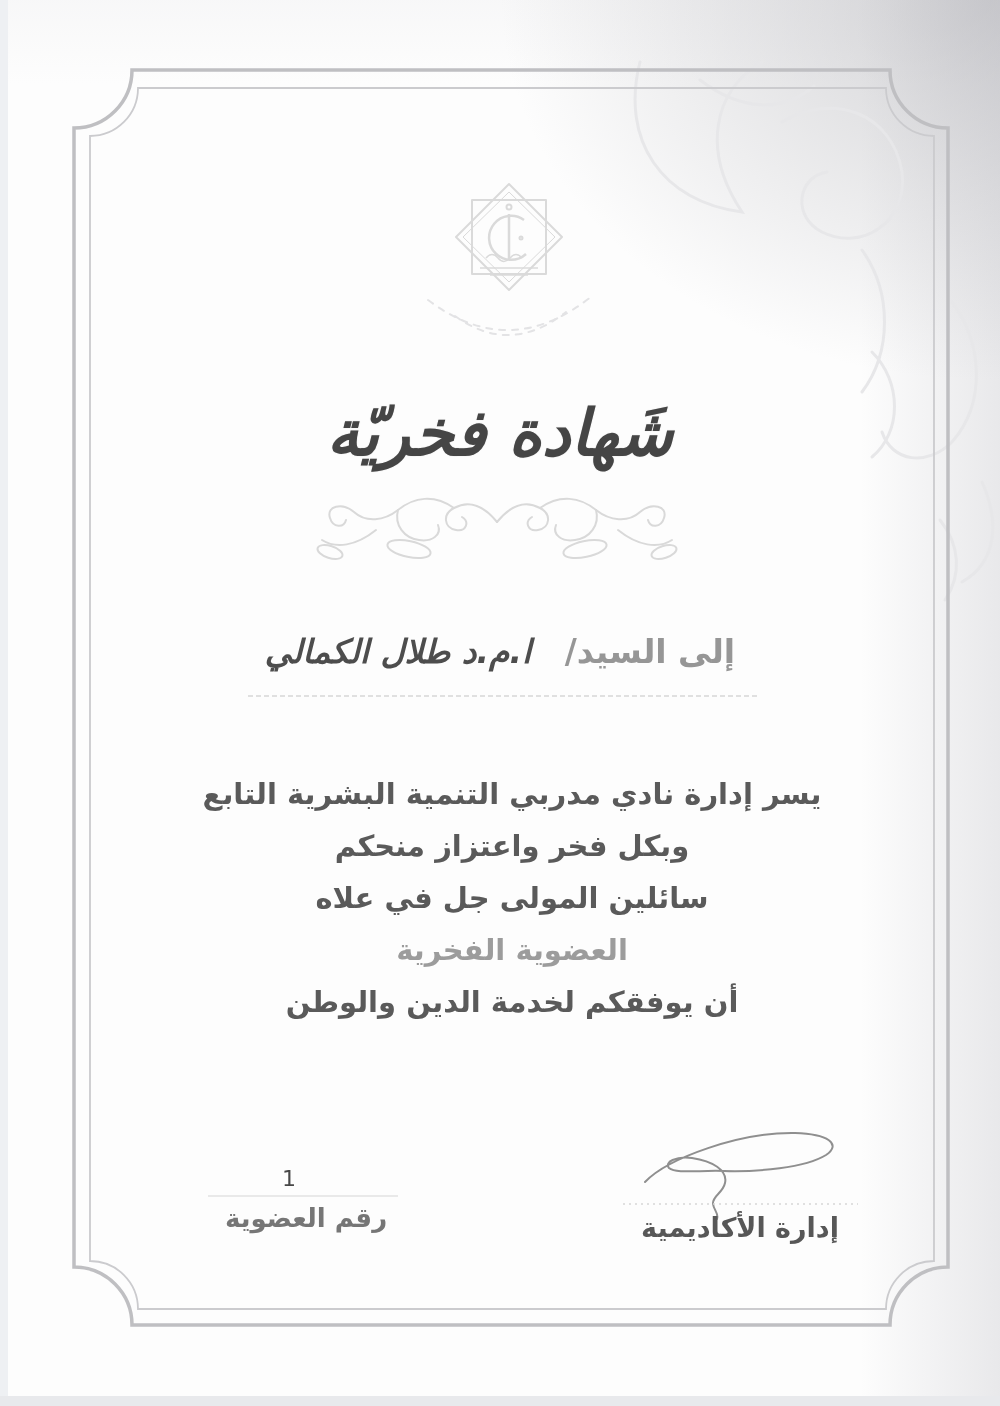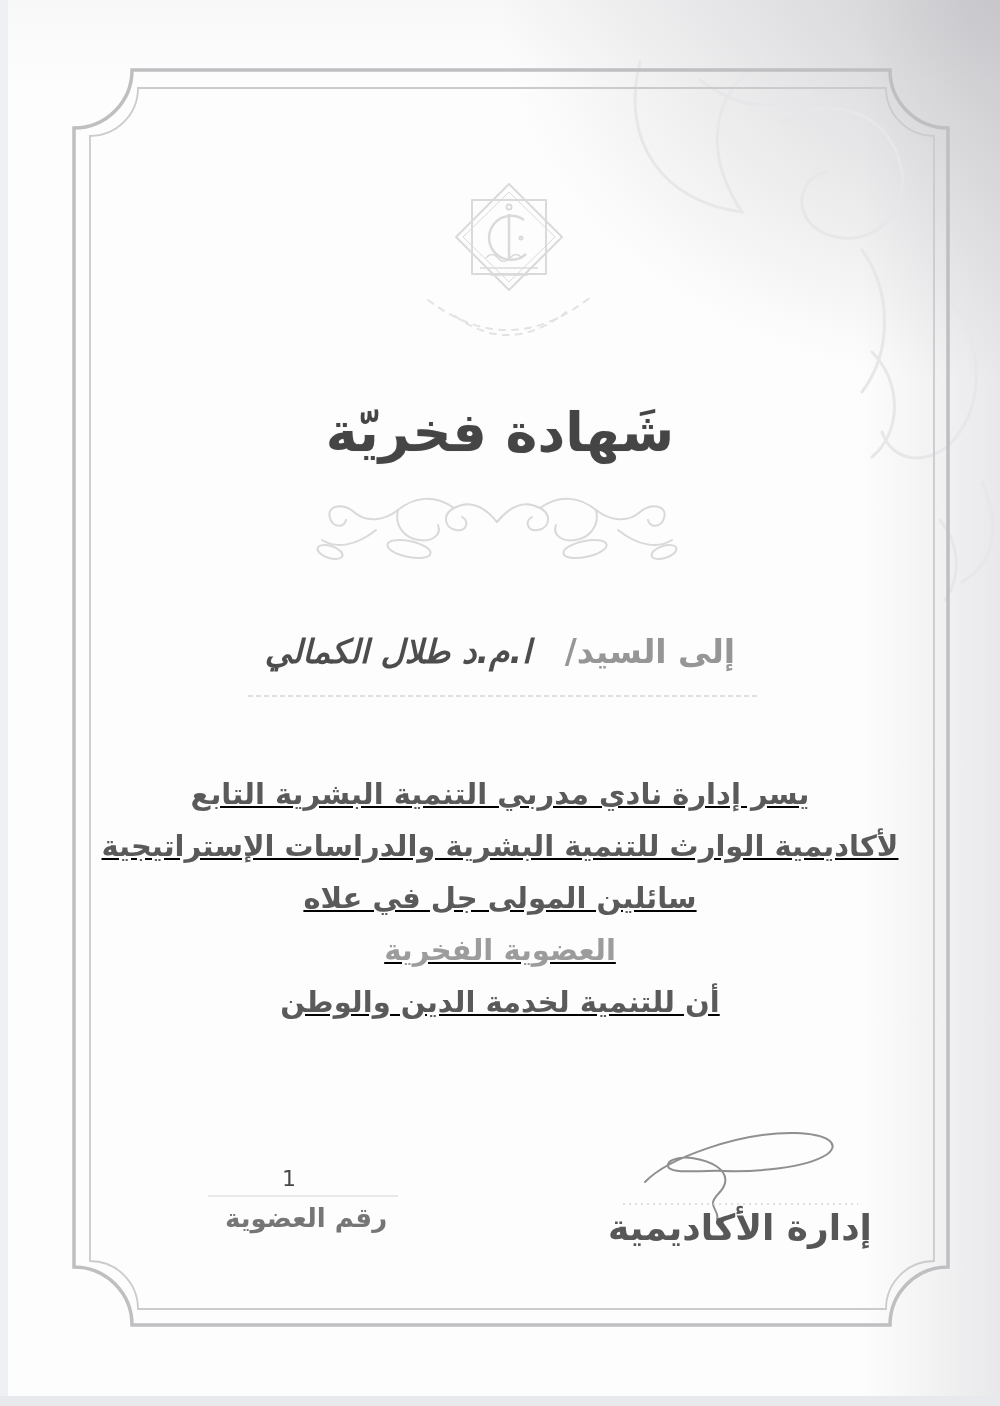--- a/index.html
+++ b/index.html
@@ -11,30 +11,31 @@
       linear-gradient(to bottom, rgba(200,200,206,0.10) 0%, rgba(200,200,206,0) 6%),
       #fdfdfd;
     font-family:"DejaVu Sans", sans-serif;
   }
   .scan-strip-left{position:absolute;left:0;top:0;width:8px;height:100%;background:#eef0f3;}
   .scan-strip-bottom{position:absolute;left:0;top:1396px;width:100%;height:10px;background:#e8e9ec;}
   svg.layer{position:absolute;left:0;top:0;}
   .txt{position:absolute;text-align:center;direction:rtl;}
   .title{
     left:8px;top:378px;width:984px;height:110px;line-height:110px;
-    font-size:54px;font-weight:700;color:#454545;letter-spacing:1px;
+    font-size:64px;font-weight:700;color:#454545;letter-spacing:1px;
     text-shadow:0 0 1px rgba(70,70,70,0.25);
+    font-style:italic;
   }
   .recipient{left:8px;top:622px;width:984px;height:60px;line-height:60px;font-size:33px;font-weight:700;}
   .recipient .prefix{color:#969696;margin-left:22px;}
   .recipient .name{color:#4d4d4d;font-style:italic;}
-  .body-block{left:100px;top:768px;width:800px;text-decoration:underline;}
+  .body-block{left:112px;top:768px;width:800px;}
   .body-line{height:52px;line-height:52px;font-size:29px;font-weight:700;color:#5a5a5a;text-align:center;direction:rtl;}
   .body-line.light{color:#9c9c9c;}
-  .sig-label{left:590px;top:1206px;width:300px;height:44px;line-height:44px;font-size:36px;font-weight:700;color:#575757;}
+  .sig-label{left:590px;top:1206px;width:300px;height:44px;line-height:44px;font-size:27px;font-weight:700;color:#575757;}
   .member-number{left:189px;top:1164px;width:200px;height:30px;line-height:30px;font-size:22px;font-weight:400;color:#474747;}
   .member-label{left:206px;top:1198px;width:200px;height:40px;line-height:40px;font-size:26px;font-weight:700;color:#767676;}
 </style>
 </head>
 <body>
 
 <div id="page">
 
   <div class="scan-strip-left"></div>
 
@@ -100,24 +101,24 @@
 
   <div class="txt title" lang="ar">شَهادة فخريّة</div>
 
   <div class="txt recipient" lang="ar">
     <span class="prefix">إلى السيد/</span>
     <span class="name">ا.م.د طلال الكمالي</span>
   </div>
 
   <div class="txt body-block" lang="ar">
     <div class="body-line">يسر إدارة نادي مدربي التنمية البشرية التابع</div>
-    <div class="body-line">لأكاديمية الوارث للتنمية البشرية والدراسات الإستراتيجية</div>
+    <div class="body-line">وبكل فخر واعتزاز منحكم</div>
     <div class="body-line">سائلين المولى جل في علاه</div>
     <div class="body-line light">العضوية الفخرية</div>
-    <div class="body-line">أن للتنمية لخدمة الدين والوطن</div>
+    <div class="body-line">أن يوفقكم لخدمة الدين والوطن</div>
   </div>
 
   <div class="txt sig-label" lang="ar">إدارة الأكاديمية</div>
 
   <div class="txt member-number">1</div>
 
   <div class="txt member-label" lang="ar">رقم العضوية</div>
 
   <div class="scan-strip-bottom"></div>
 </div>

